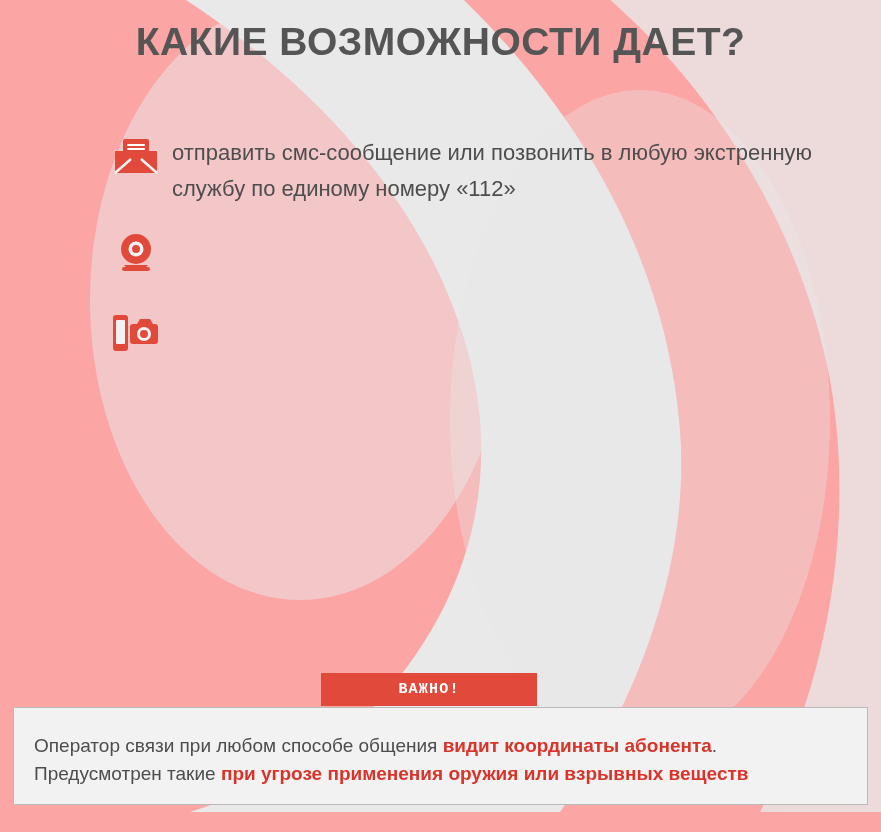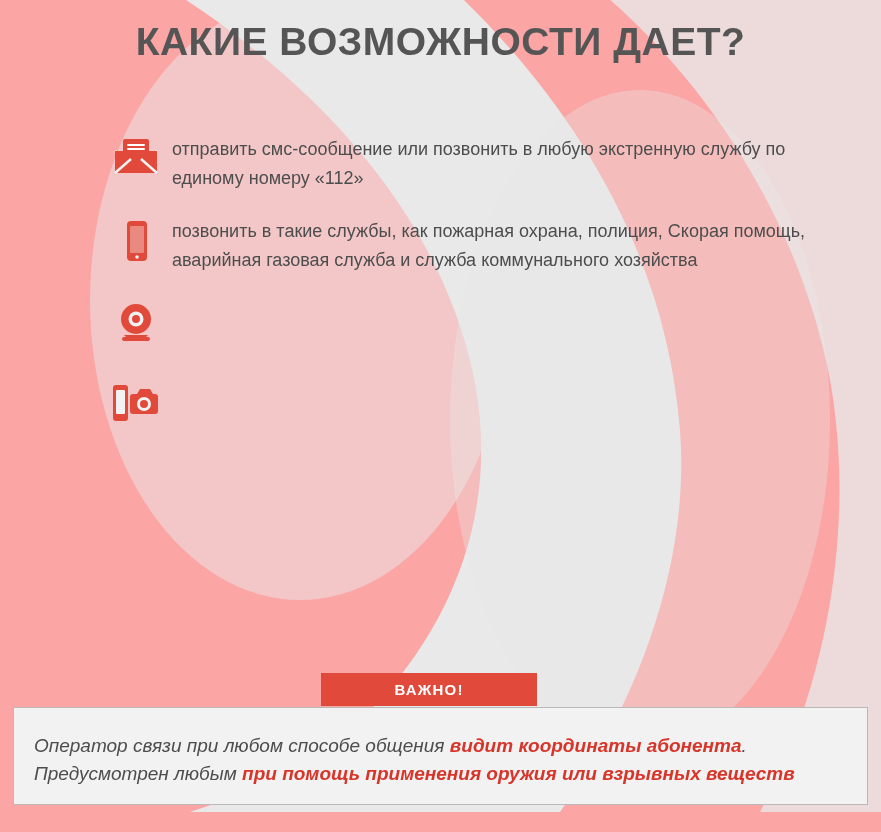--- a/index.html
+++ b/index.html
@@ -63,59 +63,59 @@
     flex: 0 0 72px;
     width: 72px;
     height: 58px;
     display: flex;
     align-items: flex-start;
     justify-content: center;
     padding-top: 2px;
   }
   .item-text {
     flex: 1;
-    font-size: 18px;
-    line-height: 29px;
+    font-size: 22px;
+    line-height: 36px;
     color: #4d4d4d;
     padding-top: 0px;
   }
 
   
   .ic {
     display: block;
   }
 
   
   .important-tab {
     position: absolute;
     left: 321px;
     top: 673px;
     width: 216px;
     height: 33px;
     background: #e1493b;
     display: flex;
     align-items: center;
     justify-content: center;
+    font-family: Liberation Mono, monospace;
   }
   .important-tab span {
     color: #ffffff;
     font-size: 15px;
     font-weight: bold;
     letter-spacing: 1.2px;
   }
   .note-box {
     position: absolute;
     left: 13px;
     top: 707px;
     width: 855px;
     height: 98px;
     border: 1px solid #b9b9b9;
     background: #f2f2f2;
     box-sizing: border-box;
-    font-style: italic;
   }
   .note-lines {
     padding: 24px 0 0 20px;
     font-size: 19px;
     line-height: 28px;
     color: #4d4d4d;
   }
   .accent {
     color: #d8342a;
     font-weight: bold;
@@ -152,30 +152,20 @@
             </g>
             <path d="M2 14 L44 14 L23 34 Z" fill="#e1493b"></path>
             <path d="M2 14 L23 30 L44 14" fill="none" stroke="#f2f2f2" stroke-width="2.5"></path>
             <path d="M2 14 L2 36 L44 36 L44 14" fill="#e1493b"></path>
             <path d="M2 36 L18 22 M44 36 L28 22" stroke="#f2f2f2" stroke-width="2.5" fill="none"></path>
           </svg>
         </div>
         <div class="item-text">отправить смс-сообщение или позвонить в любую экстренную службу по единому номеру «112»</div>
       </div>
 
-      <div class="item">
-        <div class="item-icon">
-          <svg class="ic" width="34" height="48" viewBox="0 0 34 48" aria-hidden="true">
-            <rect x="8" y="2" width="20" height="40" rx="4" fill="#e1493b"></rect>
-            <rect x="11" y="7" width="14" height="27" rx="1" fill="#f4d9d6" opacity="0.45"></rect>
-            <circle cx="18" cy="38" r="1.8" fill="#f2f2f2"></circle>
-          </svg>
-        </div>
-        <div class="item-text">позвонить в такие службы, как пожарная охрана, полиция, Скорая помощь, аварийная газовая служба и служба коммунального хозяйства</div>
-      </div>
 
       <div class="item">
         <div class="item-icon">
           <svg class="ic" width="44" height="44" viewBox="0 0 44 44" aria-hidden="true">
             <circle cx="22" cy="18" r="15" fill="#e1493b"></circle>
             <circle cx="22" cy="18" r="7.5" fill="#f2f2f2"></circle>
             <circle cx="22" cy="18" r="4" fill="#e1493b"></circle>
             <path d="M10 34 C14 40 30 40 34 34 Z" fill="#e1493b"></path>
             <rect x="8" y="36" width="28" height="4" rx="2" fill="#e1493b"></rect>
           </svg>
@@ -201,19 +191,19 @@
     <div class="important-tab">
       <span>ВАЖНО!</span>
     </div>
 
     <div class="note-box">
       <div class="note-lines">
         <div>
           <span>Оператор связи при любом способе общения </span><span class="accent">видит координаты абонента</span><span>.</span>
         </div>
         <div>
-          <span>Предусмотрен любым </span><span class="accent">при помощь применения оружия или взрывных веществ</span>
+          <span>Предусмотрен такие </span><span class="accent">при угрозе применения оружия или взрывных веществ</span>
         </div>
       </div>
     </div>
 
   </div>
 </div>
 
 </body></html>

